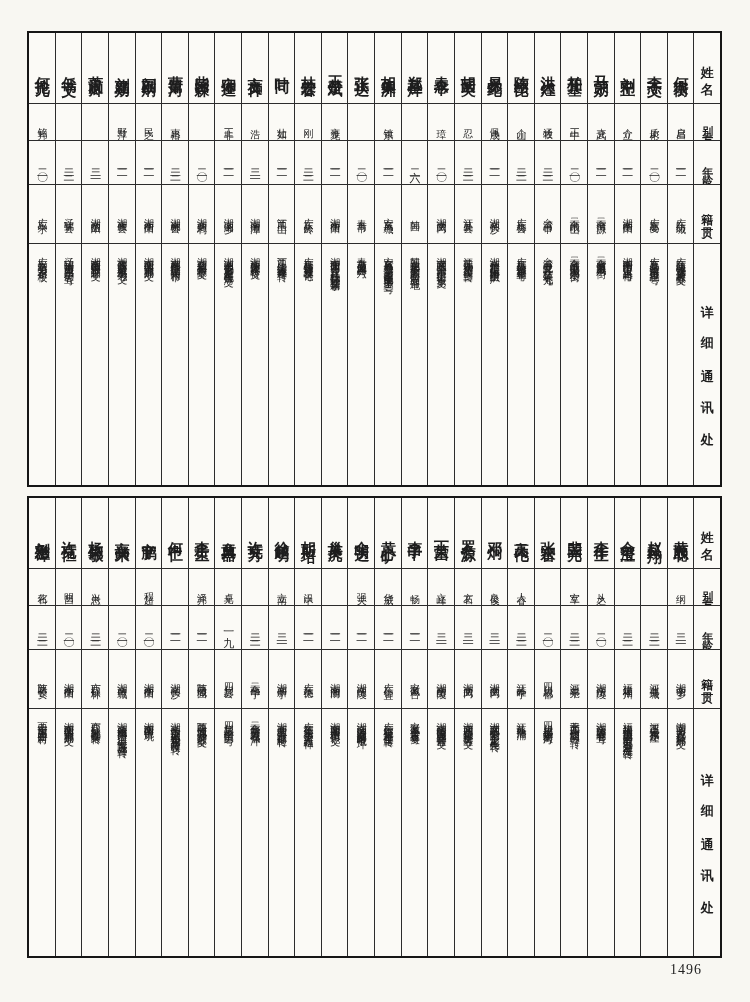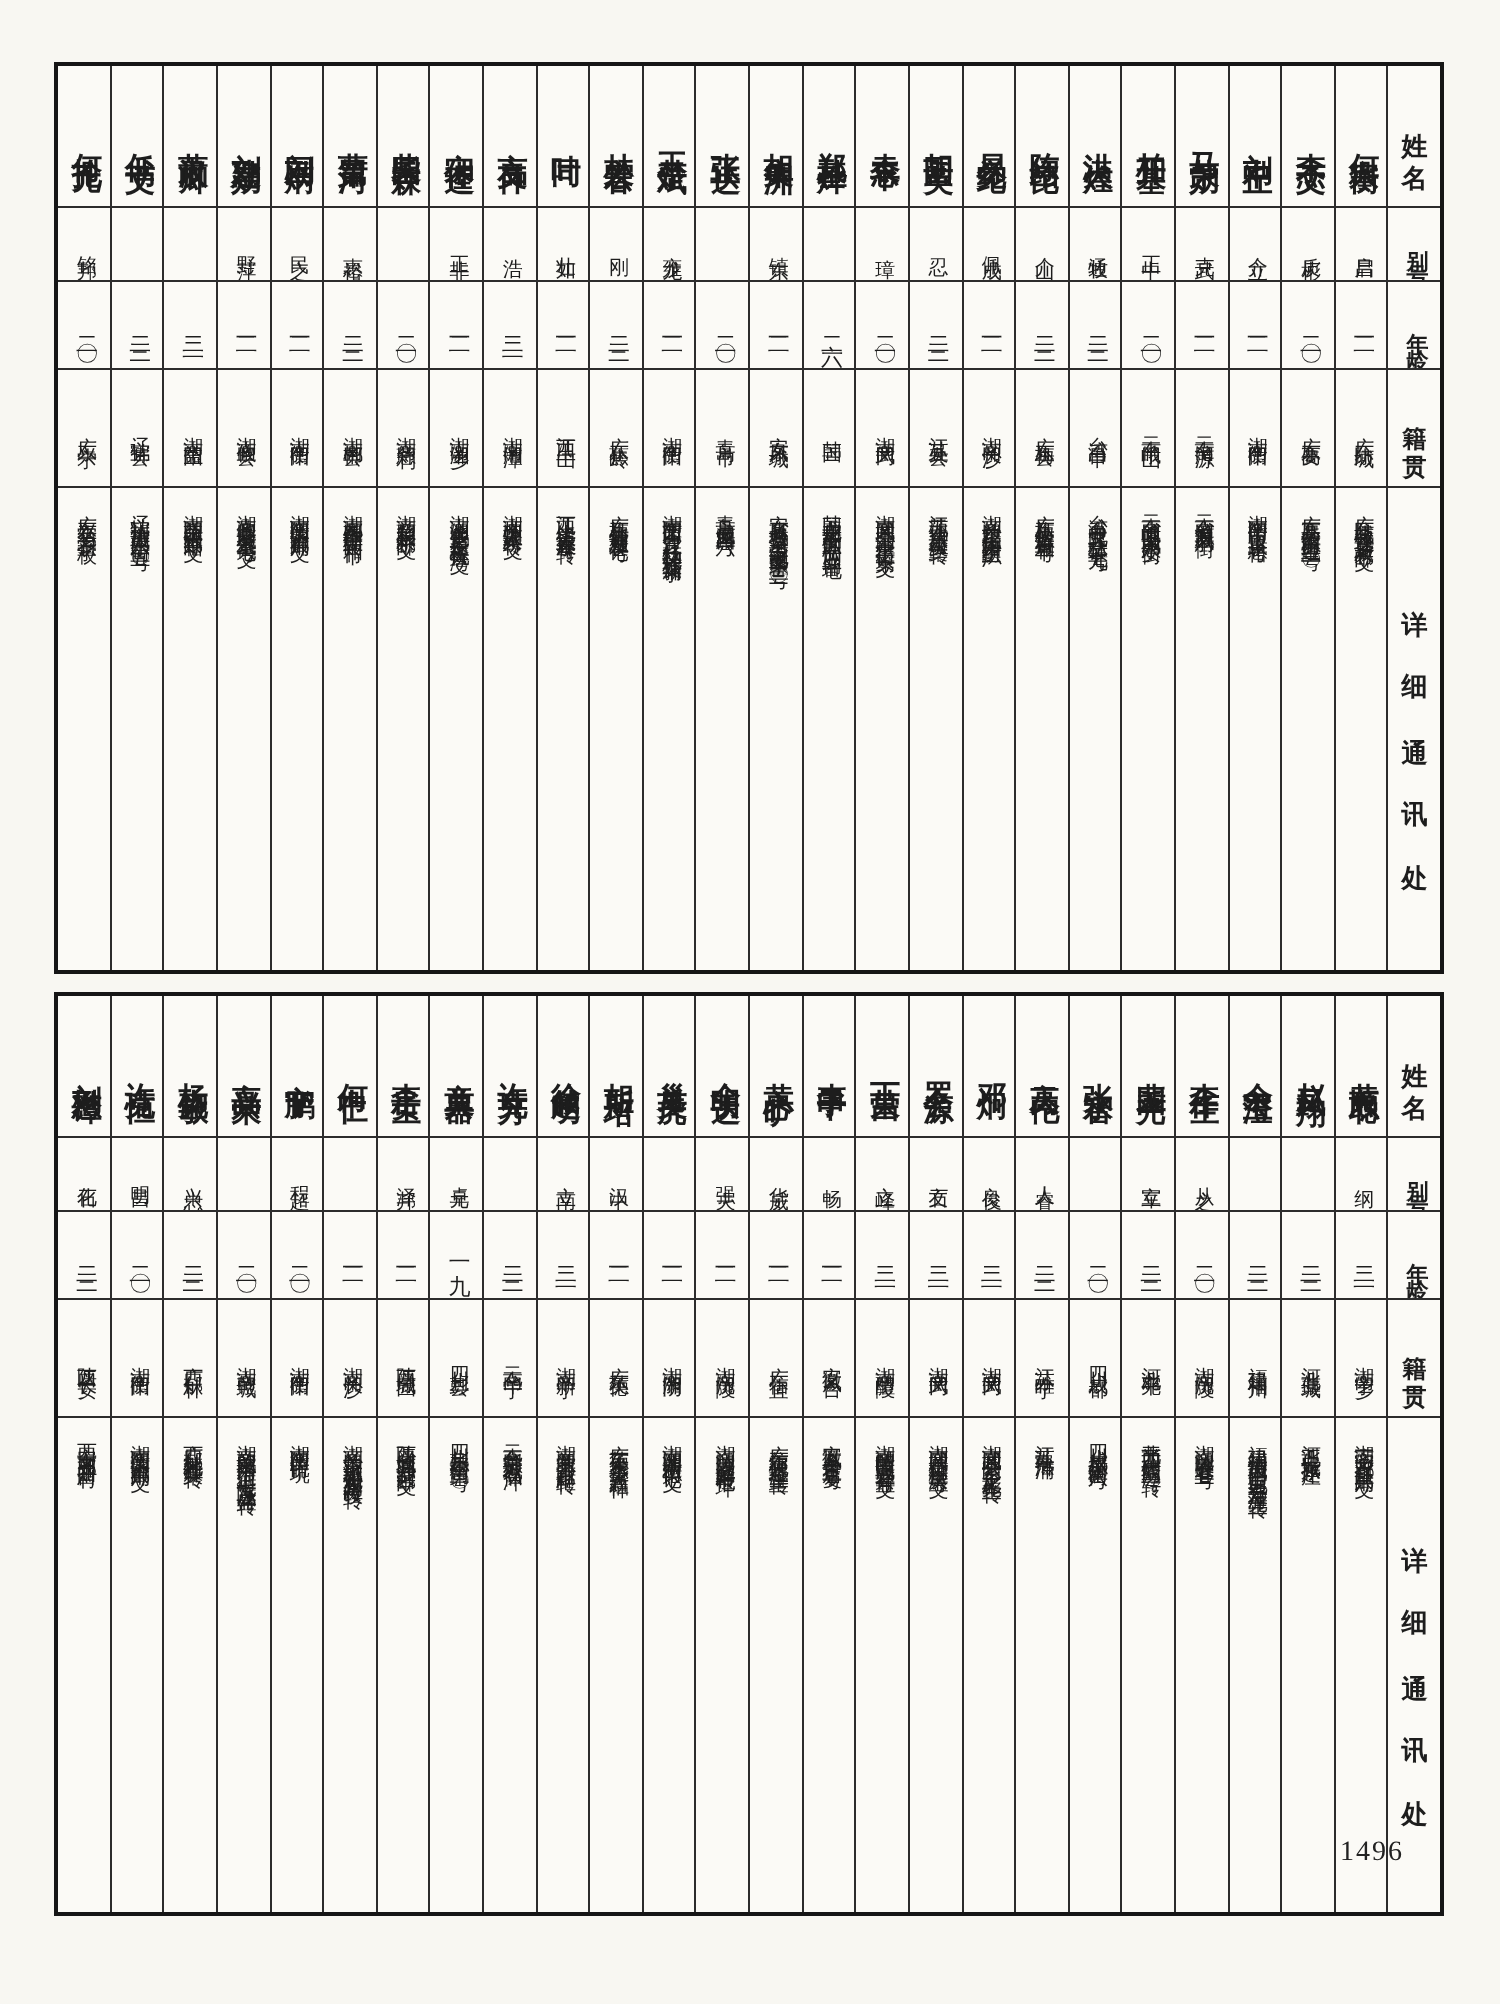--- a/index.html
+++ b/index.html
@@ -51,21 +51,21 @@
   
   .header-col .vtext{font-weight:700;}
   .header-col .cell-name .vtext{font-size:13px;letter-spacing:16px;padding-top:8px;}
   .header-col .cell-alias .vtext{font-size:11px;letter-spacing:7px;padding-top:3px;}
   .header-col .cell-age .vtext{font-size:11px;letter-spacing:8px;padding-top:4px;}
   .header-col .cell-native .vtext{font-size:12px;letter-spacing:14px;padding-top:7px;}
   .header-col .cell-addr{align-items:center;padding-top:0;}
   .header-col .cell-addr .vtext{font-size:13px;letter-spacing:32px;padding-top:18px;}
   .page-number{
     position:absolute;
-    right:48px;top:919px;
+    right:48px;top:962px;
     font-size:14px;letter-spacing:1px;
     color:#222;
     font-family:"Liberation Serif","DejaVu Serif",serif;
   }
 </style>
 </head>
 <body>
 
 <div class="sheet">
   <div class="tables-wrap">

